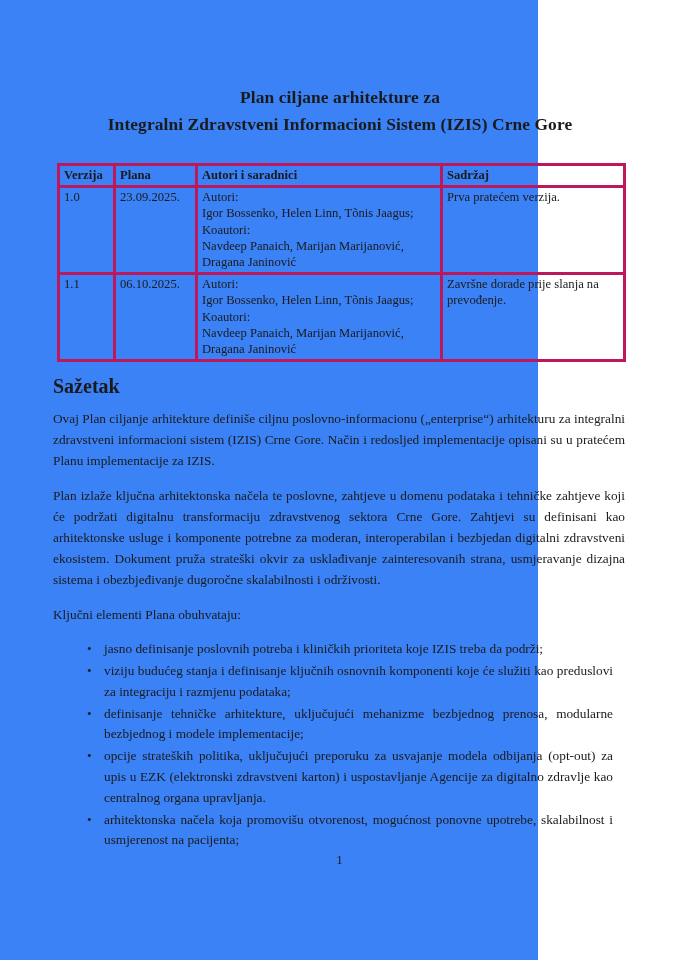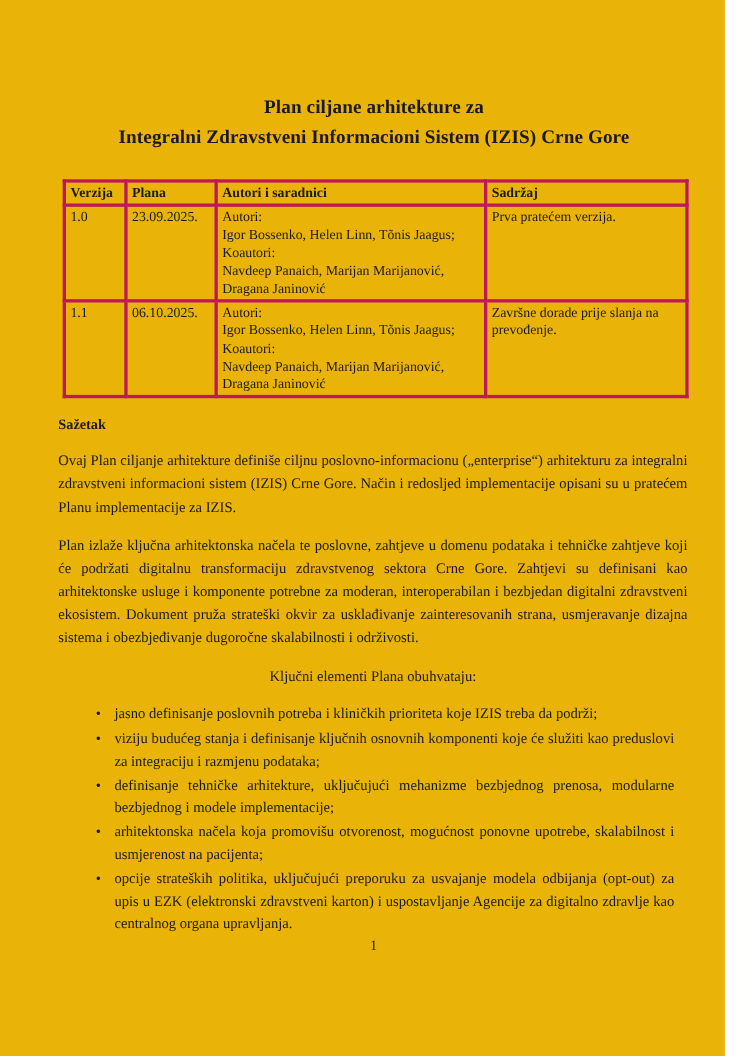--- a/index.html
+++ b/index.html
@@ -11,23 +11,23 @@
     width: 679px;
     height: 960px;
     font-family: "Liberation Serif", "DejaVu Serif", serif;
     color: #1a1a1a;
     position: relative;
     overflow: hidden;
   }
   .page {
     position: absolute;
     left: 0; top: 0;
-    width: 659px;
+    width: 538px;
     height: 960px;
-    background: #eab308;
+    background: #3b82f6;
   }
 
   
   .title-block {
     position: absolute;
     left: 40px;
     top: 84px;
     width: 600px;
     text-align: center;
   }
@@ -71,36 +71,36 @@
 
   
   .body-wrap {
     position: absolute;
     left: 53px;
     top: 377px;
     width: 572px;
   }
   h2.section-heading {
     margin: 0 0 14px 0;
-    font-size: 13px;
+    font-size: 20px;
     font-weight: bold;
     line-height: 18px;
   }
   p.para {
     margin: 0 0 15px 0;
     font-size: 13.3px;
     line-height: 20.8px;
     text-align: justify;
     text-justify: inter-word;
     hyphens: none;
     font-family: Liberation Serif, serif;
   }
   p.para.lead {
     margin-bottom: 13px;
-    text-align: center;
+    text-align: left;
     margin-top: 12px;
   }
   ul.bullets {
     margin: 12px;
     padding: 0;
     list-style: none;
   }
   ul.bullets li {
     position: relative;
     margin: 0 0 1px 0;
@@ -186,20 +186,20 @@
 
   <div class="body-wrap">
     <h2 class="section-heading">Sažetak</h2>
     <p class="para">Ovaj Plan ciljanje arhitekture definiše ciljnu poslovno-informacionu („enterprise“) arhitekturu za integralni zdravstveni informacioni sistem (IZIS) Crne Gore. Način i redosljed implementacije opisani su u pratećem Planu implementacije za IZIS.</p>
     <p class="para">Plan izlaže ključna arhitektonska načela te poslovne, zahtjeve u domenu podataka i tehničke zahtjeve koji će podržati digitalnu transformaciju zdravstvenog sektora Crne Gore. Zahtjevi su definisani kao arhitektonske usluge i komponente potrebne za moderan, interoperabilan i bezbjedan digitalni zdravstveni ekosistem. Dokument pruža strateški okvir za usklađivanje zainteresovanih strana, usmjeravanje dizajna sistema i obezbjeđivanje dugoročne skalabilnosti i održivosti.</p>
     <p class="para lead">Ključni elementi Plana obuhvataju:</p>
     <ul class="bullets">
       <li><span class="txt">jasno definisanje poslovnih potreba i kliničkih prioriteta koje IZIS treba da podrži;</span></li>
       <li><span class="txt">viziju budućeg stanja i definisanje ključnih osnovnih komponenti koje će služiti kao preduslovi za integraciju i razmjenu podataka;</span></li>
       <li><span class="txt">definisanje tehničke arhitekture, uključujući mehanizme bezbjednog prenosa, modularne bezbjednog i modele implementacije;</span></li>
+      <li><span class="txt">opcije strateških politika, uključujući preporuku za usvajanje modela odbijanja (opt-out) za upis u EZK (elektronski zdravstveni karton) i uspostavljanje Agencije za digitalno zdravlje kao centralnog organa upravljanja.</span></li>
       <li><span class="txt">arhitektonska načela koja promovišu otvorenost, mogućnost ponovne upotrebe, skalabilnost i usmjerenost na pacijenta;</span></li>
-      <li><span class="txt">opcije strateških politika, uključujući preporuku za usvajanje modela odbijanja (opt-out) za upis u EZK (elektronski zdravstveni karton) i uspostavljanje Agencije za digitalno zdravlje kao centralnog organa upravljanja.</span></li>
     </ul>
   </div>
 
   <div class="page-number">1</div>
 
 </div>
 
 </body></html>

